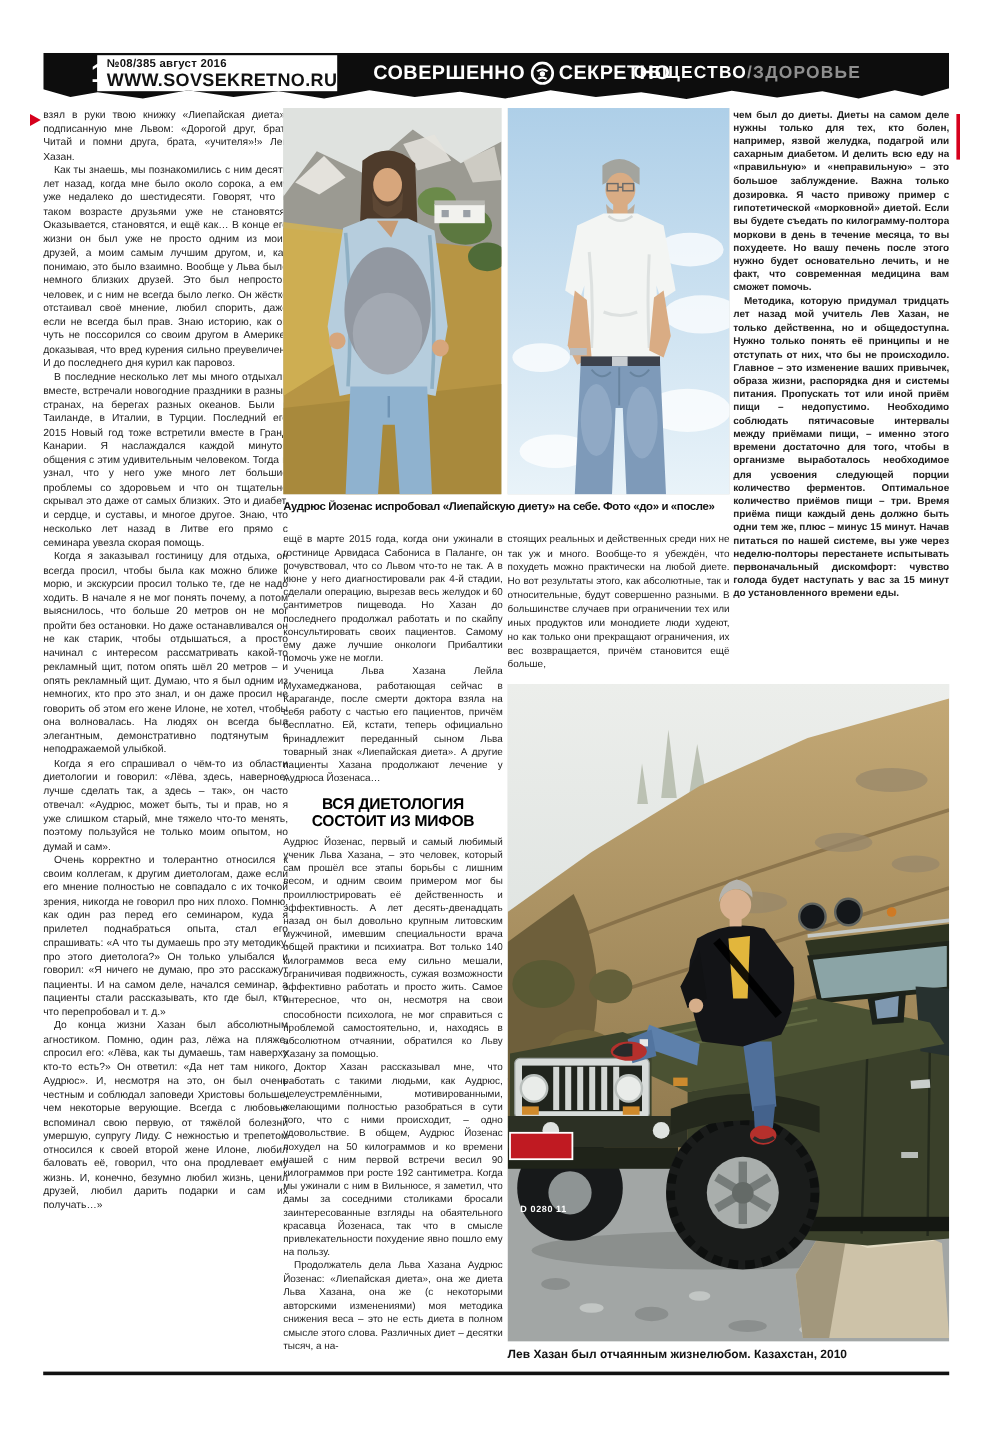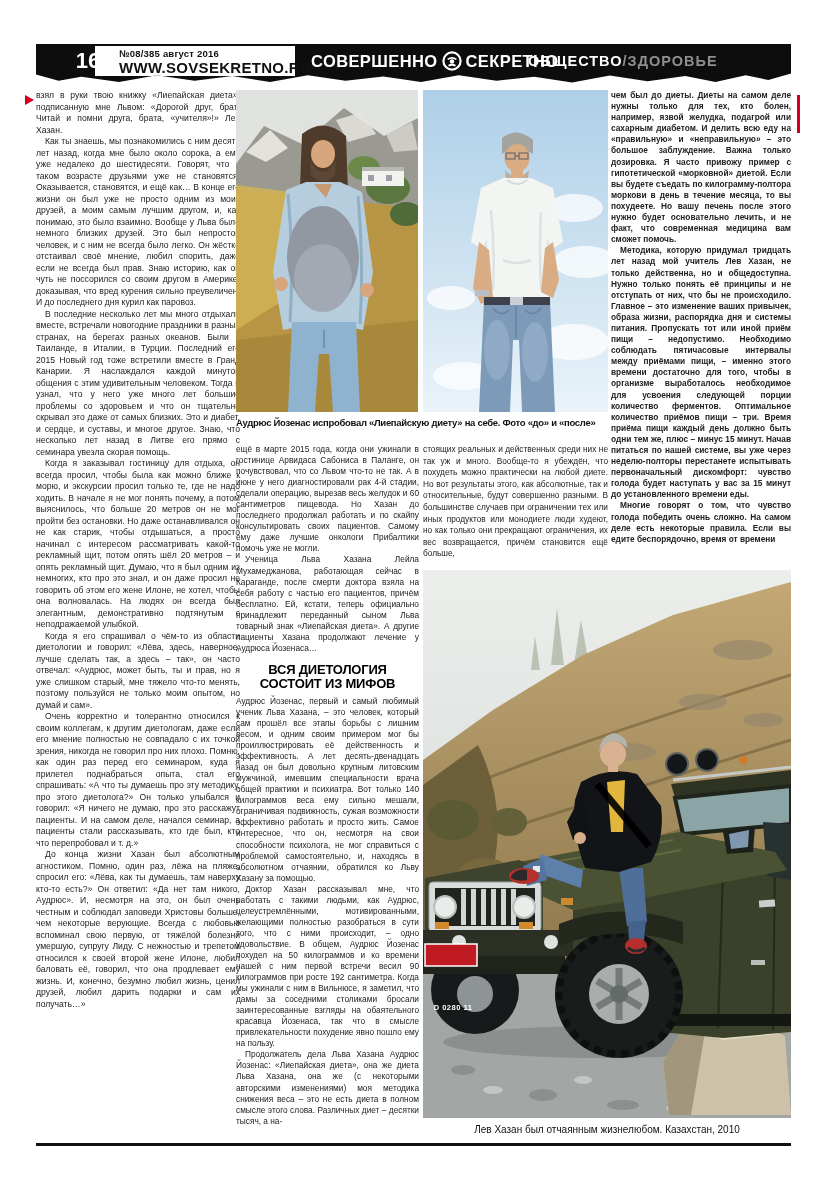--- a/index.html
+++ b/index.html
@@ -3,22 +3,22 @@
 <meta charset="utf-8">
 <style>
   html,body{margin:0;padding:0;background:#e8e8e8;}
   .page{position:relative;width:826px;height:1200px;background:#fff;overflow:hidden;
         font-family:"Liberation Sans","DejaVu Sans",sans-serif;color:#1b1b1b;}
   
   .hbar{position:absolute;left:36px;top:44px;width:755px;height:40px;background:#0d0d0d;
         clip-path:polygon(0 0,100% 0,100% 74%,97% 90%,94% 78%,90% 95%,86% 80%,81% 93%,76% 79%,71% 96%,66% 82%,61% 92%,56% 78%,51% 95%,46% 81%,41% 92%,36% 78%,31% 95%,26% 80%,21% 92%,16% 78%,11% 95%,6% 82%,3% 92%,0 76%);}
   .pageno{position:absolute;left:0;top:0;width:44px;height:34px;display:flex;align-items:center;justify-content:center;
           color:#fff;font-size:22px;font-weight:bold;padding-left:30px;}
-  .issuebox{position:absolute;left:59px;top:2px;width:200px;height:30px;background:#fff;
-            padding:2px 24px;box-sizing:border-box;}
+  .issuebox{position:absolute;left:45px;top:2px;width:200px;height:30px;background:#fff;
+            padding:2px 8px;box-sizing:border-box;}
   .issuebox .l1{font-size:9.5px;font-weight:bold;color:#111;letter-spacing:.2px;}
   .issuebox .l2{font-size:15px;font-weight:bold;color:#111;letter-spacing:.3px;}
   .masthead{position:absolute;left:253px;top:0;width:200px;height:34px;display:flex;align-items:center;gap:4px;
             color:#fff;font-weight:800;font-size:16.5px;letter-spacing:.4px;white-space:nowrap;margin-left:22px;}
   .section{position:absolute;left:492px;top:0;width:260px;height:34px;display:flex;align-items:center;
            font-weight:bold;font-size:14.5px;letter-spacing:1px;color:#fff;white-space:nowrap;}
   .section .sub{color:#8f8f8f;font-weight:bold;}
   
   .col{position:absolute;text-align:justify;overflow:hidden;color:#222;}
   .col p{margin:0;text-indent:9px;}
@@ -30,21 +30,21 @@
   .subhead{font-size:13px;font-weight:800;letter-spacing:-.2px;margin:9px 0 5px;text-indent:0;
            text-align:center;color:#000;line-height:14px;}
   
   .ph{position:absolute;overflow:hidden;background:#dfe2df;}
   .ph svg{display:block;width:100%;height:100%;}
   .phA{left:236px;top:90px;width:182px;height:322px;}
   .phB{left:423px;top:90px;width:185px;height:322px;}
   .phC{left:423px;top:570px;width:368px;height:548px;}
   .cap1{position:absolute;left:236px;top:417px;width:372px;font-size:9.5px;font-weight:bold;
         letter-spacing:-.3px;white-space:nowrap;overflow:hidden;color:#111;}
-  .cap2{position:absolute;left:423px;top:1124px;width:368px;font-size:10px;font-weight:normal;color:#111;text-align:center;}
+  .cap2{position:absolute;left:423px;top:1124px;width:368px;font-size:10px;font-weight:bold;color:#111;}
   .plate-text{position:absolute;left:429px;top:1000px;width:48px;height:16px;color:#fff;
               font-size:7.5px;font-weight:bold;text-align:center;line-height:16px;letter-spacing:.5px;}
   
   .rule-bottom{position:absolute;left:36px;top:1143px;width:755px;height:3px;background:#111;}
   .red-tri{position:absolute;left:25px;top:95px;width:0;height:0;
            border-left:9px solid #d6001c;border-top:5px solid transparent;border-bottom:5px solid transparent;}
   .red-mark{position:absolute;left:797px;top:95px;width:3px;height:38px;background:#d6001c;}
 </style>
 </head>
 <body>
@@ -169,21 +169,20 @@
     <p>Продолжатель дела Льва Хазана Аудрюс Йозенас: «Лиепайская диета», она же диета Льва Хазана, она же (с некоторыми авторскими изменениями) моя методика снижения веса – это не есть диета в полном смысле этого слова. Различных диет – десятки тысяч, а на-</p>
   </div>
 
   <div class="col c3">
     <p class="cont">стоящих реальных и действенных среди них не так уж и много. Вообще-то я убеждён, что похудеть можно практически на любой диете. Но вот результаты этого, как абсолютные, так и относительные, будут совершенно разными. В большинстве случаев при ограничении тех или иных продуктов или монодиете люди худеют, но как только они прекращают ограничения, их вес возвращается, причём становится ещё больше,</p>
   </div>
 
   <div class="col c4">
     <p class="cont">чем был до диеты. Диеты на самом деле нужны только для тех, кто болен, например, язвой желудка, подагрой или сахарным диабетом. И делить всю еду на «правильную» и «неправильную» – это большое заблуждение. Важна только дозировка. Я часто привожу пример с гипотетической «морковной» диетой. Если вы будете съедать по килограмму-полтора моркови в день в течение месяца, то вы похудеете. Но вашу печень после этого нужно будет основательно лечить, и не факт, что современная медицина вам сможет помочь.</p>
     <p>Методика, которую придумал тридцать лет назад мой учитель Лев Хазан, не только действенна, но и общедоступна. Нужно только понять её принципы и не отступать от них, что бы не происходило. Главное – это изменение ваших привычек, образа жизни, распорядка дня и системы питания. Пропускать тот или иной приём пищи – недопустимо. Необходимо соблюдать пятичасовые интервалы между приёмами пищи, – именно этого времени достаточно для того, чтобы в организме выработалось необходимое для усвоения следующей порции количество ферментов. Оптимальное количество приёмов пищи – три. Время приёма пищи каждый день должно быть одни тем же, плюс – минус 15 минут. Начав питаться по нашей системе, вы уже через неделю-полторы перестанете испытывать первоначальный дискомфорт: чувство голода будет наступать у вас за 15 минут до установленного времени еды.</p>
-    <p>Многие говорят о том, что чувство голода победить очень сложно. На самом деле есть некоторые правила. Если вы едите беспорядочно, время от времени</p>
   </div>
 
   <div class="ph phC">
     <svg viewBox="0 0 368 548" preserveAspectRatio="none">
       <defs>
         <linearGradient id="skyC" x1="0" y1="0" x2="0" y2="1">
           <stop offset="0" stop-color="#eceeeb"></stop>
             <stop offset="1" stop-color="#ccd4d2"></stop>
         </linearGradient>
         <linearGradient id="hillC" x1="0" y1="0" x2="0" y2="1">

